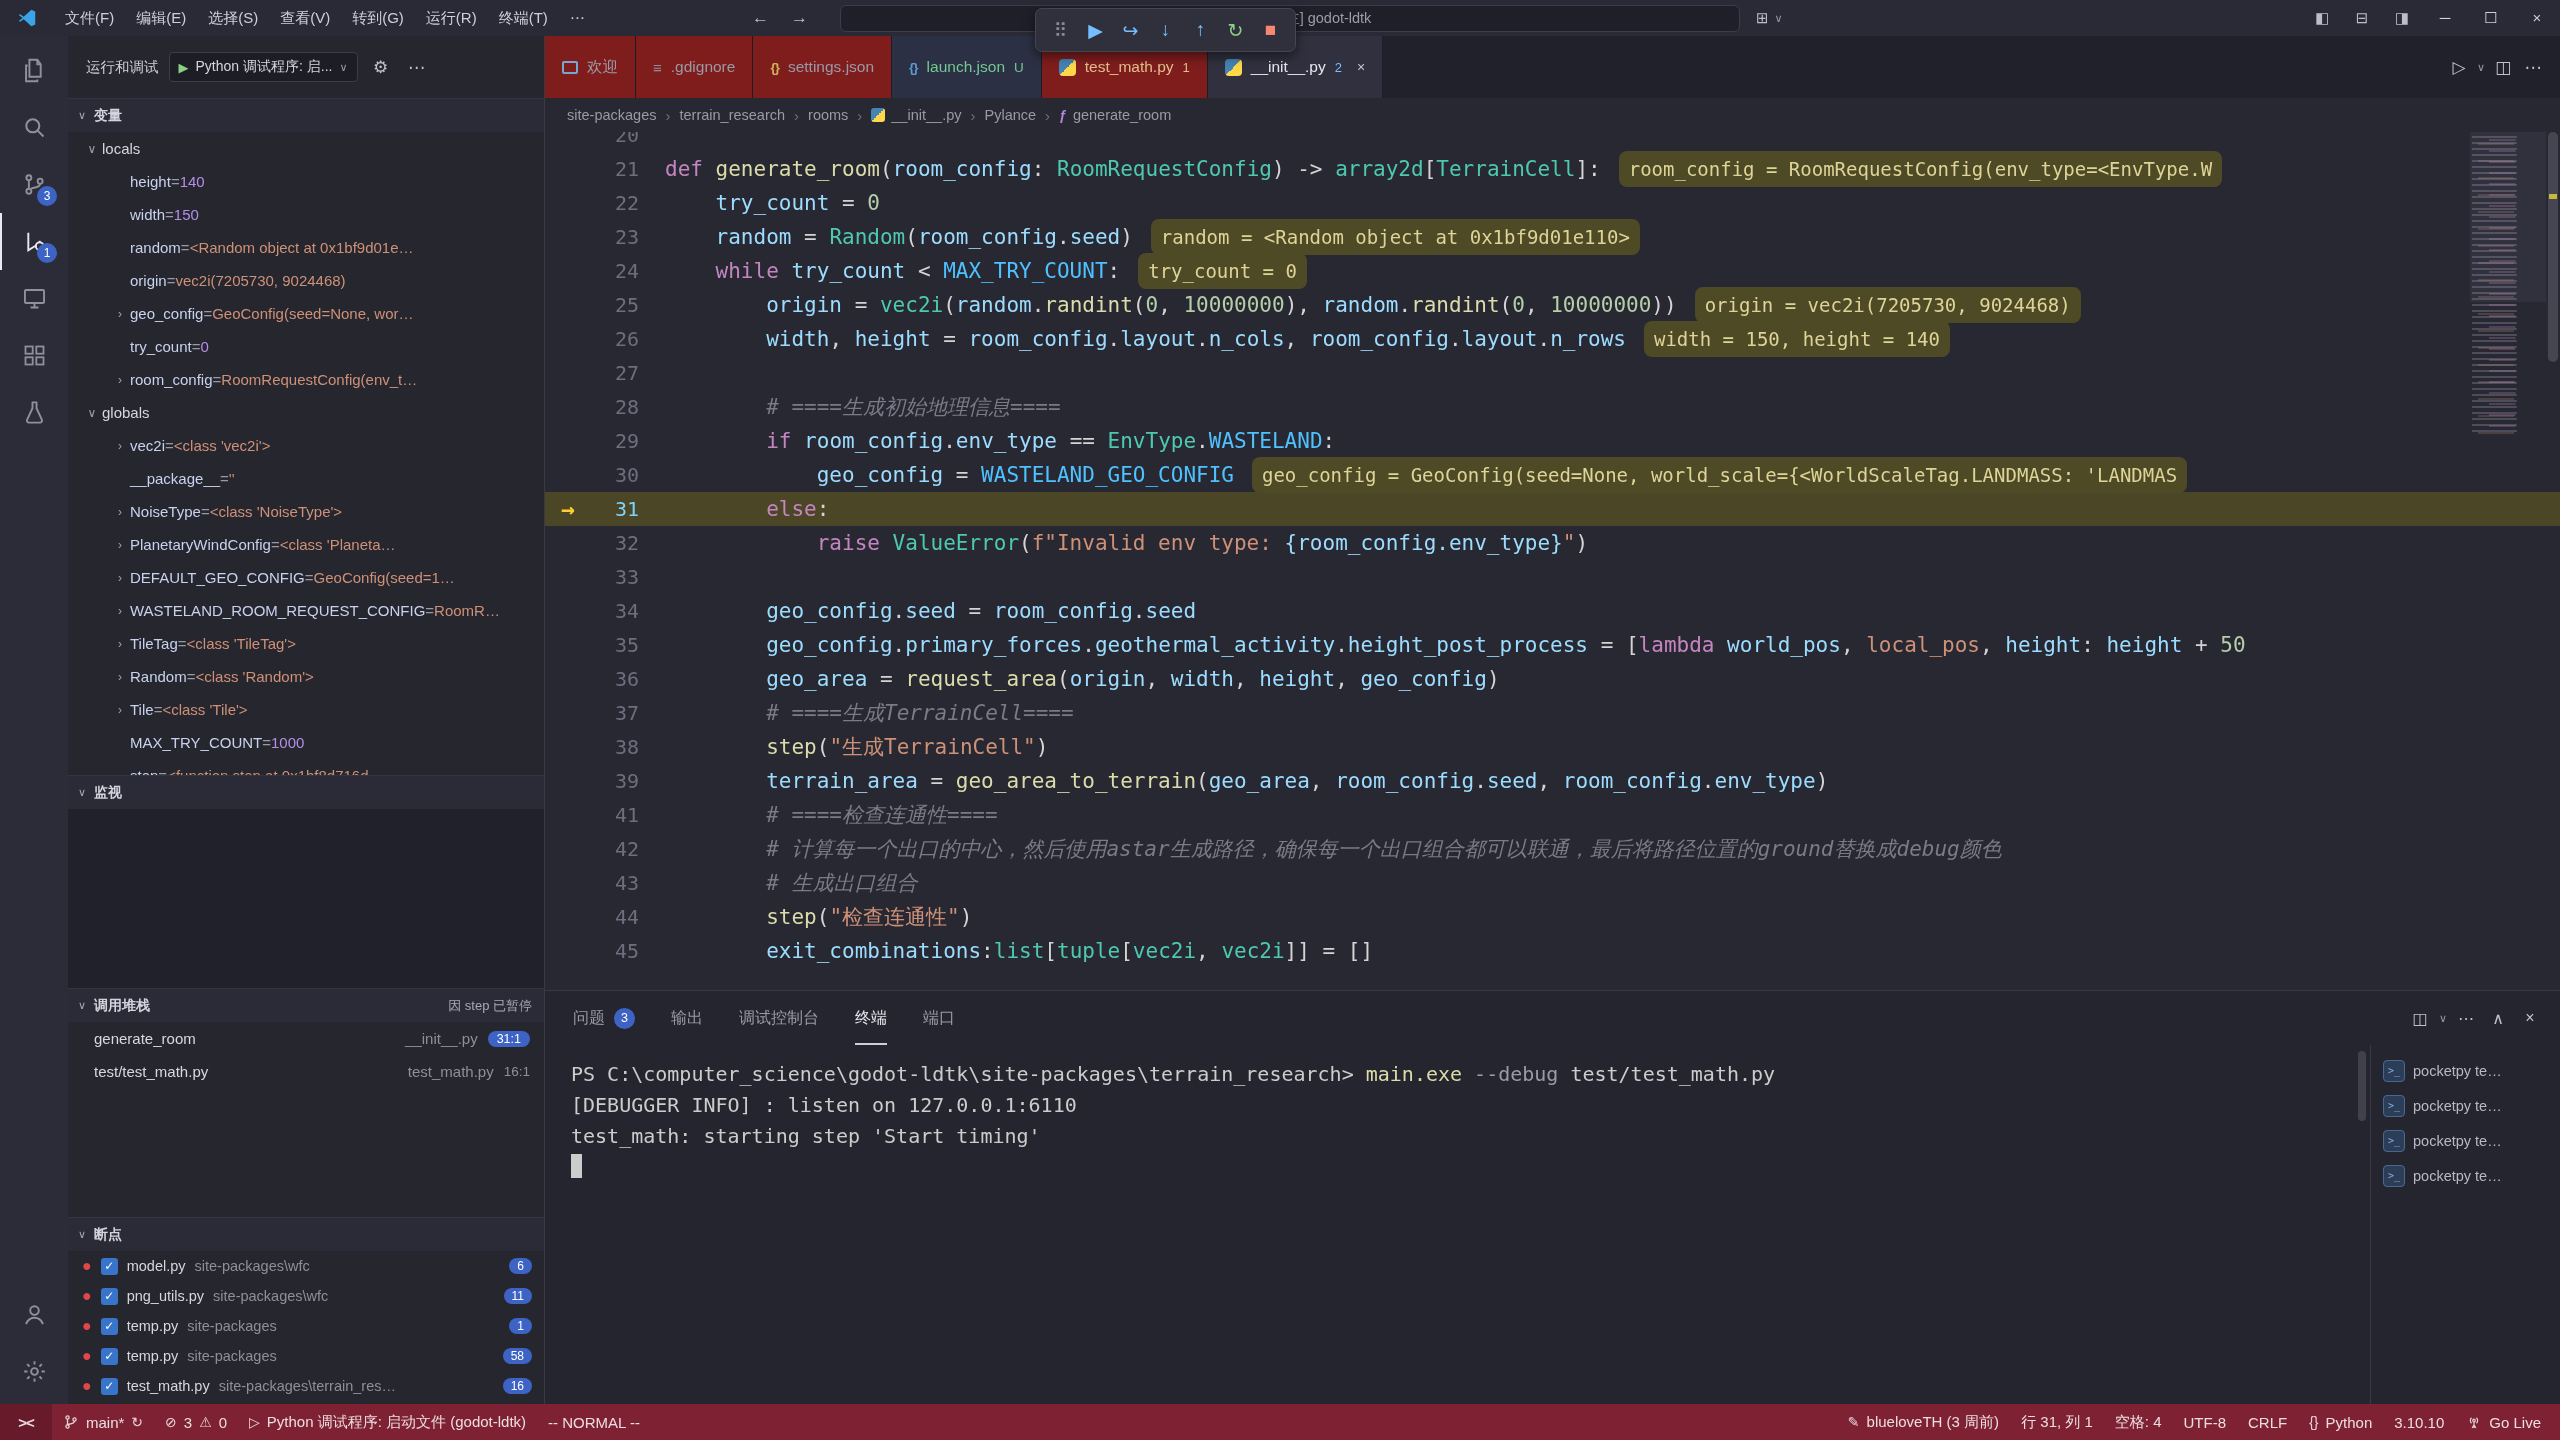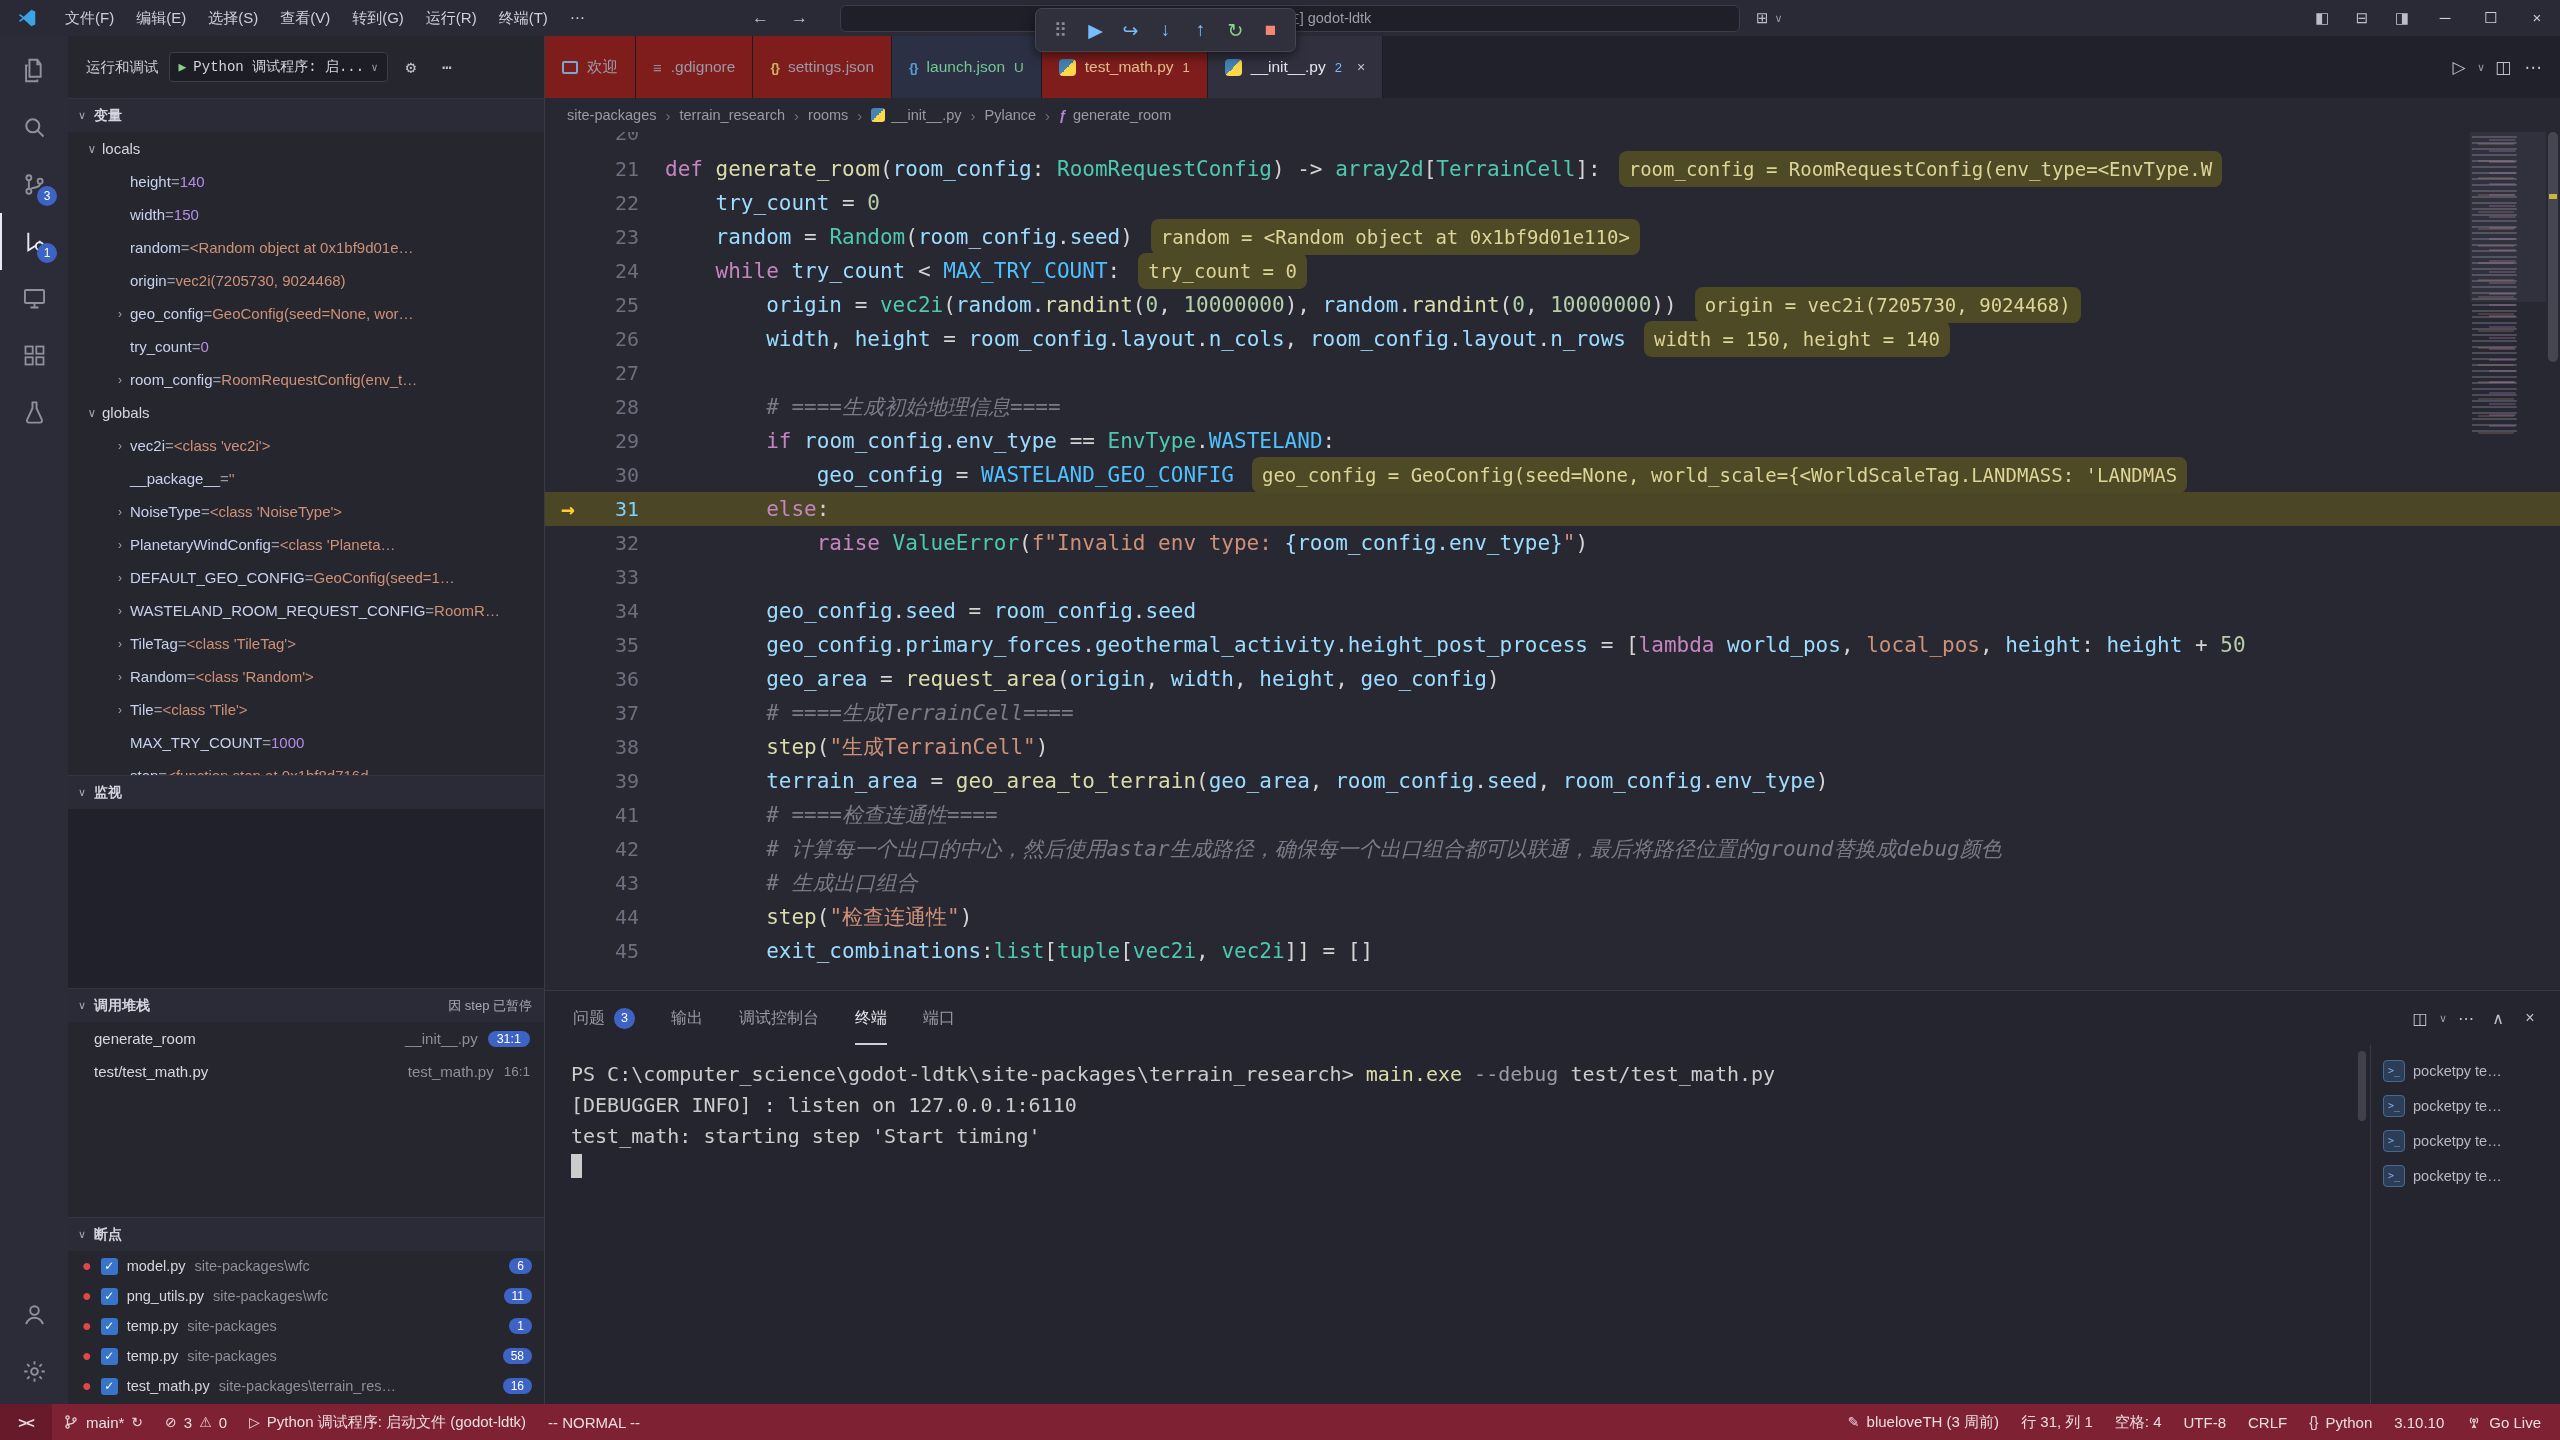--- a/index.html
+++ b/index.html
@@ -31,21 +31,21 @@
   .activitybar{width:68px;background:#2c2c38;display:flex;flex-direction:column;align-items:center;padding-top:6px;}
   .ab-item{width:68px;height:57px;display:flex;align-items:center;justify-content:center;position:relative;color:#8f8f9e;}
   .ab-item.active{color:#e9e9f2;box-shadow:inset 2px 0 0 #e9e9f2;}
   .ab-item svg{width:27px;height:27px;}
   .ab-badge{position:absolute;right:11px;bottom:7px;min-width:20px;height:20px;border-radius:10px;background:#3d63c5;color:#fff;
             font-size:12px;line-height:20px;text-align:center;padding:0 5px;}
   .ab-spacer{flex:1;}
 
   
   .sidebar{width:477px;background:#26262f;border-right:1px solid #3a3a46;display:flex;flex-direction:column;font-size:15px;overflow:hidden;}
-  .side-header{height:62px;display:flex;align-items:center;padding:0 10px 0 18px;gap:10px;flex:none;font-family:Liberation Mono, monospace;}
+  .side-header{height:62px;display:flex;align-items:center;padding:0 10px 0 18px;gap:10px;flex:none;}
   .run-title{font-size:14.5px;color:#cfcfda;white-space:nowrap;}
   .run-config{display:flex;align-items:center;gap:7px;background:#1d1d26;border:1px solid #3c3c4c;border-radius:4px;height:30px;
               padding:0 9px;font-size:14px;color:#d6d6e0;max-width:235px;overflow:hidden;white-space:nowrap;}
   .run-play{color:#89d185;font-size:13px;}
   .side-hact{color:#c0c0cc;font-size:17px;width:26px;text-align:center;}
   .sec-h{height:34px;display:flex;align-items:center;gap:8px;padding:0 12px 0 10px;background:#2b2b37;border-top:1px solid #35353f;
          font-size:14px;color:#d3d3de;font-weight:bold;flex:none;}
   .sec-h .chev{font-size:11px;color:#a8a8b4;font-weight:normal;}
   .sec-note{margin-left:auto;font-weight:normal;font-size:13px;color:#a8a8b6;white-space:nowrap;}
   .var-body{height:643px;overflow:hidden;flex:none;}
@@ -95,21 +95,21 @@
   .ta.small{min-width:14px;font-size:11px;color:#9a9aa6;}
 
   .breadcrumb{height:34px;background:#282833;display:flex;align-items:center;padding-left:22px;font-size:14.5px;color:#9a9aa6;gap:9px;}
   .bc-sep{color:#70707c;font-size:15px;}
   .bc-item{display:flex;align-items:center;gap:6px;white-space:nowrap;}
   .bc-sym{color:#b586d8;font-size:14px;font-weight:bold;}
 
   .editor{flex:1;background:#282833;position:relative;overflow:hidden;}
   .code{position:absolute;inset:0;font-family:"DejaVu Sans Mono","Liberation Mono",monospace;font-size:21px;line-height:34px;}
   .cline{height:34px;display:flex;white-space:pre;align-items:center;}
-  .cline:first-child{margin-top:-14px;font-family:Liberation Mono, monospace;}
+  .cline:first-child{margin-top:-14px;}
   .cline.current{background:#4a4626;}
   .glyph{width:46px;flex:none;text-align:center;}
   .dbg-arrow{color:#ffcc33;font-weight:bold;font-size:23px;}
   .ln{width:48px;flex:none;text-align:right;color:#6e6e7e;font-size:20px;}
   .cline.current .ln{color:#7dd3fc;}
   .ct{margin-left:26px;}
   .hint{margin-left:18px;background:#4e4a26;color:#ded398;padding:1px 10px;font-size:19px;border-radius:8px;flex:none;}
   .tk-k{color:#c586c0;} .tk-f{color:#dcdcaa;} .tk-c{color:#4ec9b0;} .tk-v{color:#9cdcfe;}
   .tk-n{color:#b5cea8;} .tk-s{color:#ce9178;} .tk-m{color:#7a7a88;font-style:italic;} .tk-p{color:#d4d4d4;} .tk-C{color:#4fc1ff;}
 

